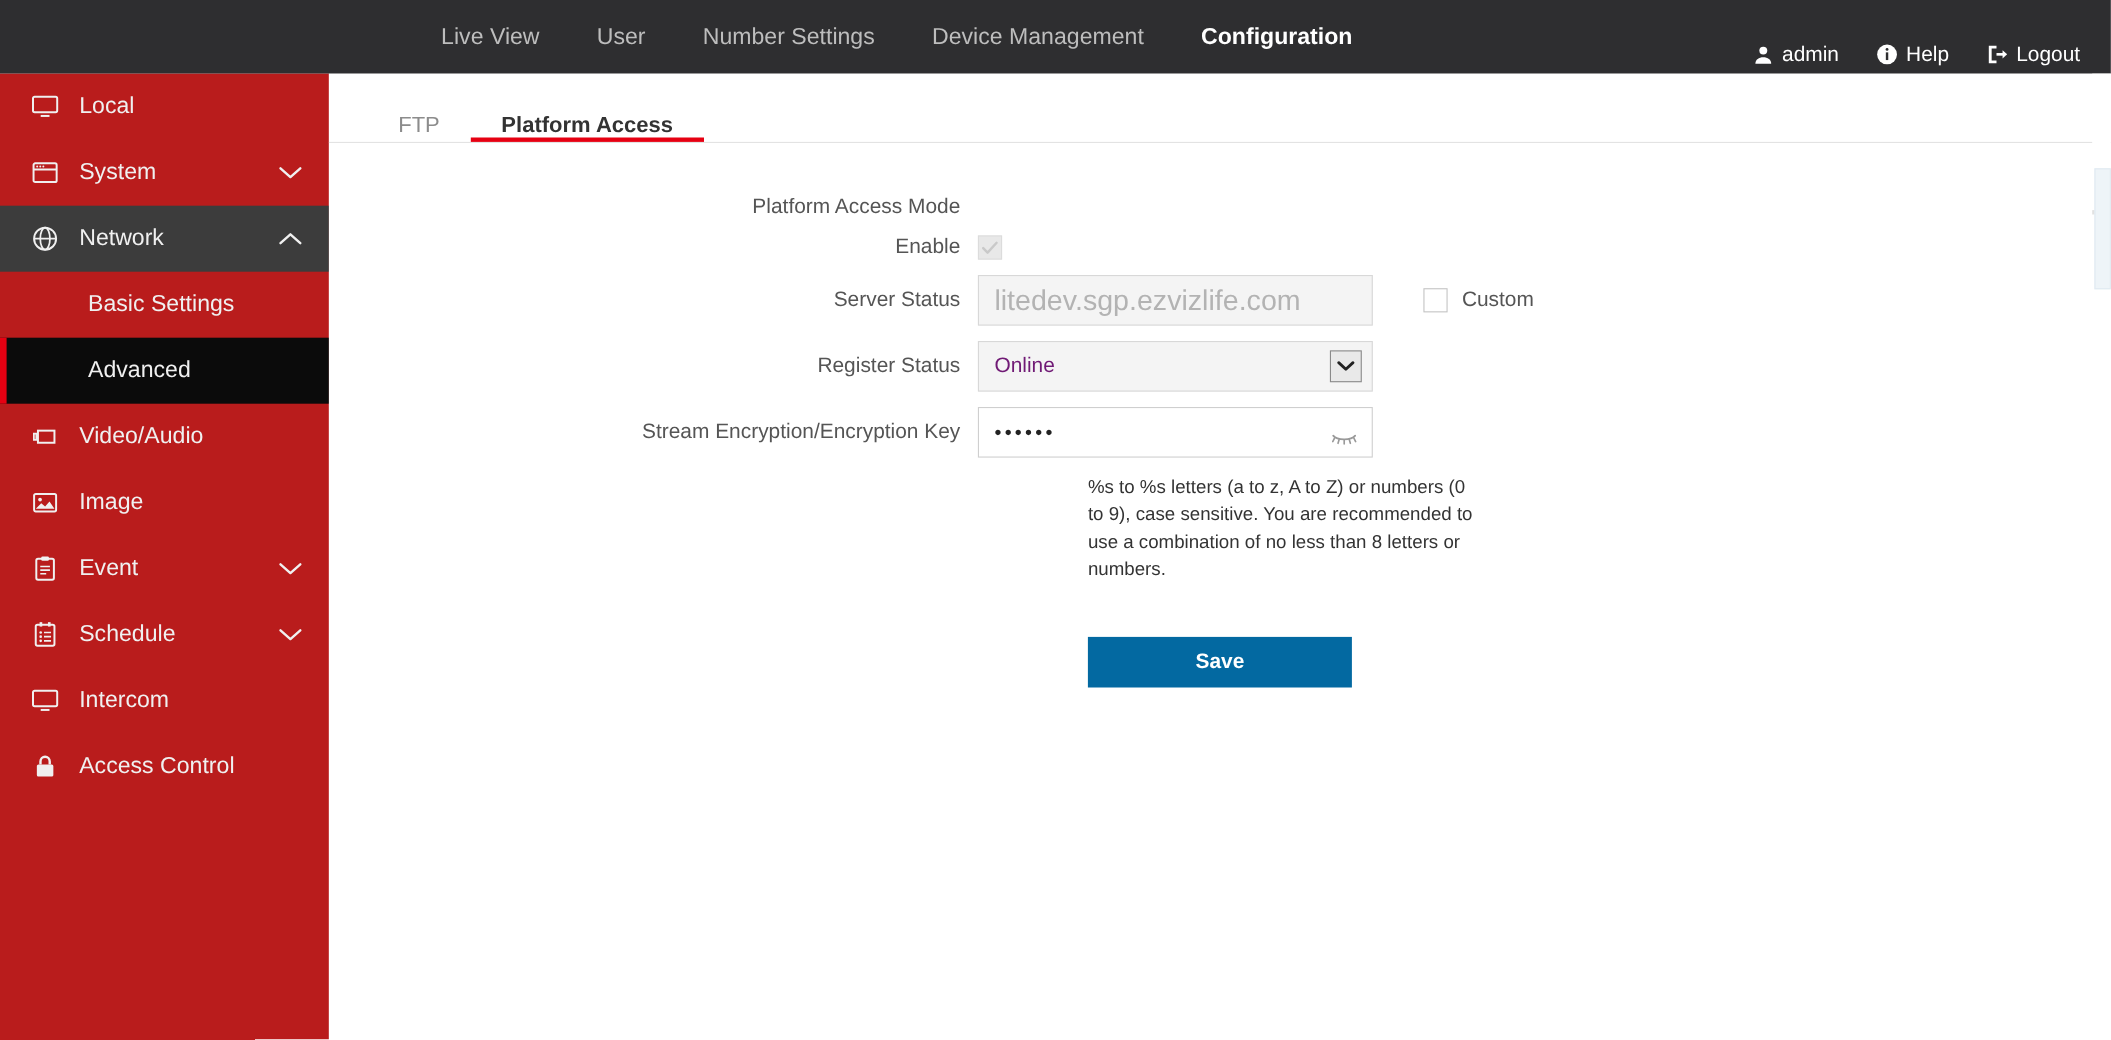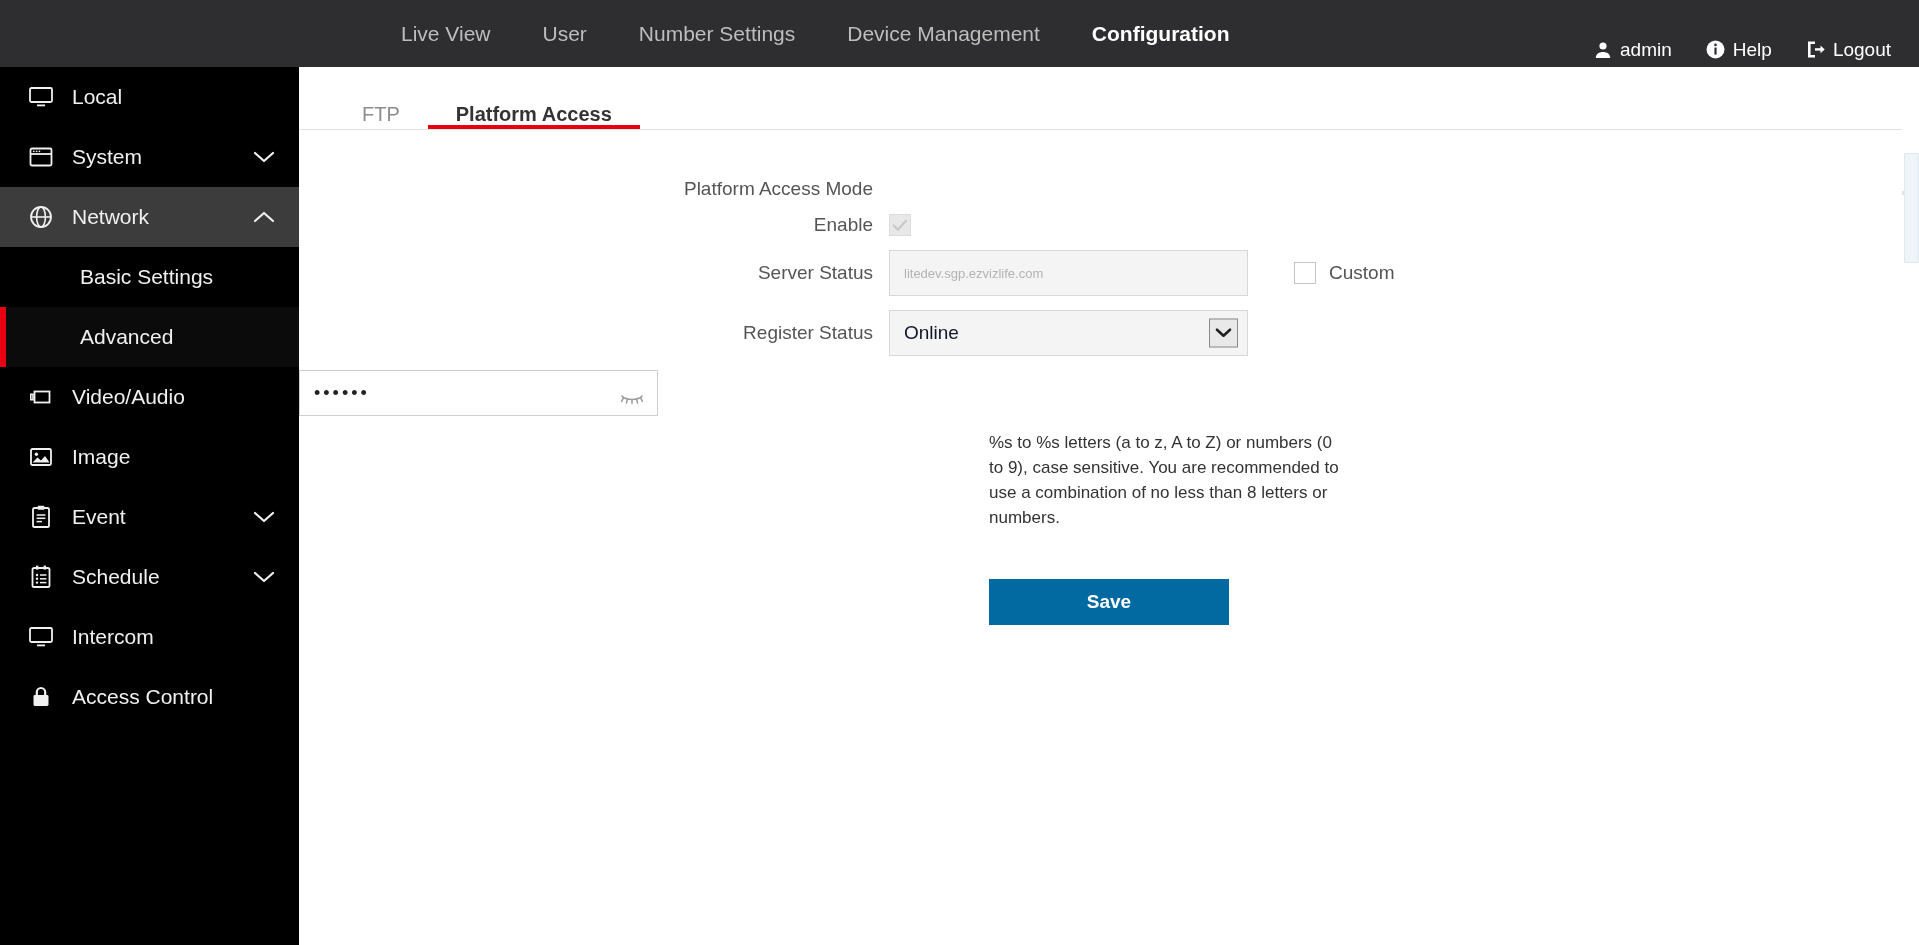--- a/index.html
+++ b/index.html
@@ -30,21 +30,21 @@
   .top-right .tr-item {
     display: flex; align-items: center; gap: 7px;
     color: #ffffff; font-size: 19px; cursor: pointer; white-space: nowrap;
   }
   .tr-icon { display: inline-flex; width: 20px; height: 20px; align-items: center; justify-content: center; }
   .tr-icon svg { display: block; }
 
   
   .sidebar {
     position: absolute; top: 67px; left: 0; width: 299px; height: 878px;
-    background: #000000;
+    background: #b91c1c;
   }
   .side-item {
     position: relative; display: flex; align-items: center;
     height: 60px; color: #f0f0f0; font-size: 21px; cursor: pointer;
     padding-left: 26px;
   }
   .side-item .s-icon {
     width: 30px; height: 30px; display: inline-flex;
     align-items: center; justify-content: center; flex: none; margin-right: 16px;
   }
@@ -84,32 +84,32 @@
     width: 590px; text-align: right; padding-right: 16px;
     font-size: 19px; color: #555; white-space: nowrap; flex: none;
   }
   .field { display: flex; align-items: center; }
 
   .select-box {
     position: relative; width: 359px; height: 46px;
     border: 1px solid #cfcfcf; background: #fff; display: flex; align-items: center;
     padding-left: 14px; font-size: 19px; color: #333; cursor: pointer;
   }
-  .select-box.disabled { background: #f4f4f4; color: #0f172a; border-color: #d8d8d8; }
+  .select-box.disabled { background: #f4f4f4; color: #701a75; border-color: #d8d8d8; }
   .select-arrow {
     position: absolute; right: 9px; top: 50%; transform: translateY(-50%);
     width: 29px; height: 29px; border: 1px solid #8a8a8a; background: #e9e9e9;
     display: flex; align-items: center; justify-content: center;
   }
   .select-arrow svg { display:block; }
 
   .text-input {
     width: 359px; height: 46px; border: 1px solid #d8d8d8; background: #f4f4f4;
     display: flex; align-items: center; padding-left: 14px;
-    font-size: 13px; color: #b3b3b3;
+    font-size: 26px; color: #b3b3b3;
   }
   .pwd-box {
     position: relative; width: 359px; height: 46px; border: 1px solid #cfcfcf;
     background: #fff; display: flex; align-items: center; padding-left: 14px;
   }
   .pwd-dots { font-size: 18px; letter-spacing: 3px; color: #222; line-height: 1; }
   .eye-off {
     position: absolute; right: 12px; bottom: 7px; width: 26px; height: 18px;
     display: flex; align-items: center; justify-content: center;
   }
@@ -369,20 +369,21 @@
             <span class="select-arrow">
               <svg width="17" height="11" viewBox="0 0 17 11">
                   <path d="M2 2.2l6.5 6 6.5-6" fill="none" stroke="#222" stroke-width="2.6" stroke-linecap="round" stroke-linejoin="round"></path>
                 </svg>
             </span>
           </div>
         </div>
       </div>
 
       <div class="row">
+        <div class="row-label">Stream Encryption/Encryption Key</div>
         <div class="field">
           <div class="pwd-box">
             <span class="pwd-dots">••••••</span>
             <span class="eye-off">
               <svg width="24" height="14" viewBox="0 0 24 14">
                 <path d="M2 4c3.6 4.6 16.4 4.6 20 0" fill="none" stroke="#9a9a9a" stroke-width="1.6" stroke-linecap="round"></path>
                 <line x1="3.2" y1="6.2" x2="1.6" y2="9.4" stroke="#9a9a9a" stroke-width="1.5" stroke-linecap="round"></line>
                 <line x1="7.4" y1="7.6" x2="6.4" y2="11" stroke="#9a9a9a" stroke-width="1.5" stroke-linecap="round"></line>
                 <line x1="12" y1="8.1" x2="12" y2="11.6" stroke="#9a9a9a" stroke-width="1.5" stroke-linecap="round"></line>
                 <line x1="16.6" y1="7.6" x2="17.6" y2="11" stroke="#9a9a9a" stroke-width="1.5" stroke-linecap="round"></line>

